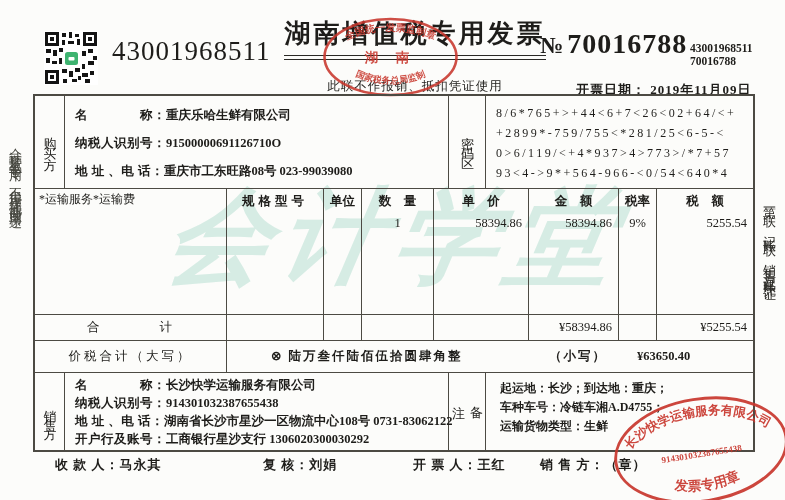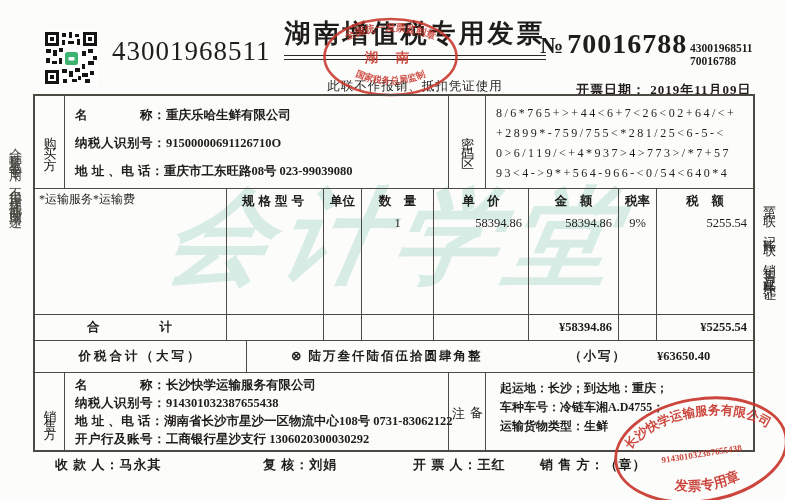--- a/index.html
+++ b/index.html
@@ -68,27 +68,27 @@
   .col:not(.last) { border-right:1px solid #4c4a43; }
   .c0{width:192px} .c1{width:97px} .c2{width:38px} .c3{width:72px}
   .c4{width:95px} .c5{width:90px} .c6{width:38px} .c7{width:96px}
   .cell-h { height:24px; display:flex; align-items:center; justify-content:center; font-weight:600; white-space:nowrap; }
   .cell-h.name-h { letter-spacing:2px; }
   .cell-v { height:20px; display:flex; align-items:center; white-space:nowrap; }
   .cell-v.left { padding-left:4px; justify-content:flex-start; font-size:12px; }
   .cell-v.center { justify-content:center; }
   .cell-v.right { justify-content:flex-end; padding-right:6px; }
   .fill { flex:1 1 auto; }
-  .cell-t { height:26px; border-top:1px solid #4c4a43; display:flex; align-items:center; white-space:nowrap; font-weight:700;margin-top:32px; }
+  .cell-t { height:26px; border-top:1px solid #4c4a43; display:flex; align-items:center; white-space:nowrap; font-weight:400;margin-top:32px; }
   .cell-t.center { justify-content:center; letter-spacing:2px; }
   .cell-t.right { justify-content:flex-end; padding-right:6px; }
 
   .grand-sect { height:32px; border-bottom:1px solid #4c4a43; }
-  .grand-label { width:212px; flex:none; border-right:1px solid #4c4a43;
-    display:flex; align-items:center; justify-content:center; font-weight:700; letter-spacing:3px; }
+  .grand-label { width:192px; flex:none; border-right:1px solid #4c4a43;
+    display:flex; align-items:center; justify-content:center; font-weight:400; letter-spacing:3px; }
   .grand-right { flex:1 1 auto; position:relative; display:flex; align-items:center; }
   .amount-words { position:absolute; left:44px; font-weight:600; letter-spacing:2px; }
   .small-label { position:absolute; left:322px; font-weight:600; letter-spacing:2px; }
   .amount-figures { position:absolute; left:410px; font-weight:600; }
 
   .seller-sect { height:77px; }
   .seller-sect .party-cell { justify-content:space-around; padding-top:3px; }
   .remark-label { width:37px; letter-spacing:42px; padding-top:10px; }
   .remark-cell { flex:1 1 auto; padding:6px 4px 2px 14px; font-size:12px; line-height:19px; }
   .remark-line { font-weight:600; white-space:nowrap; }

